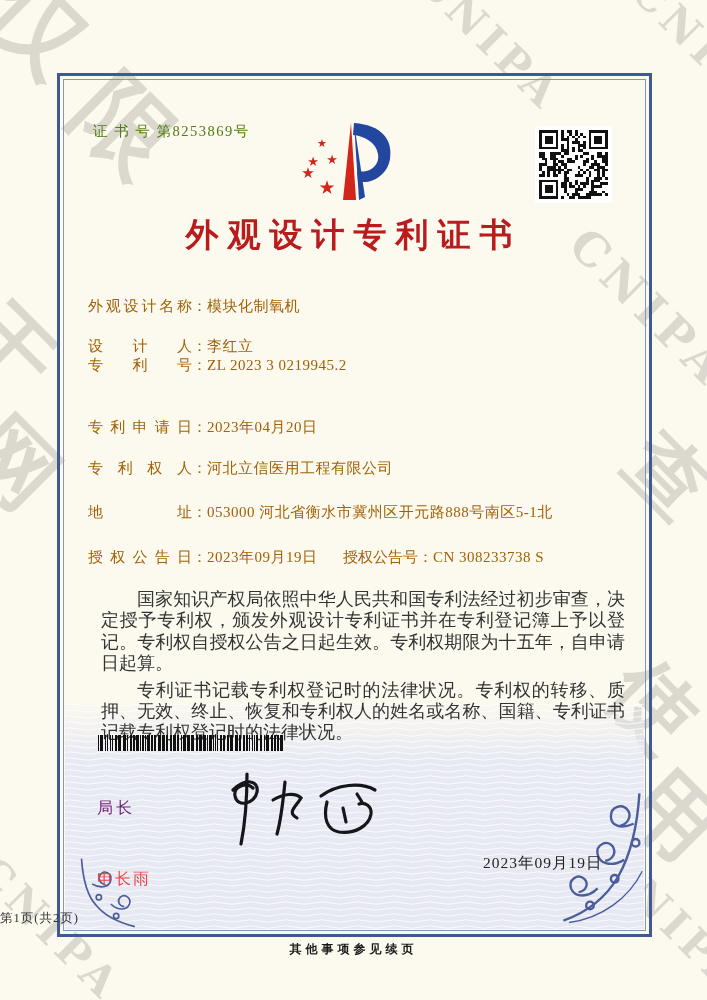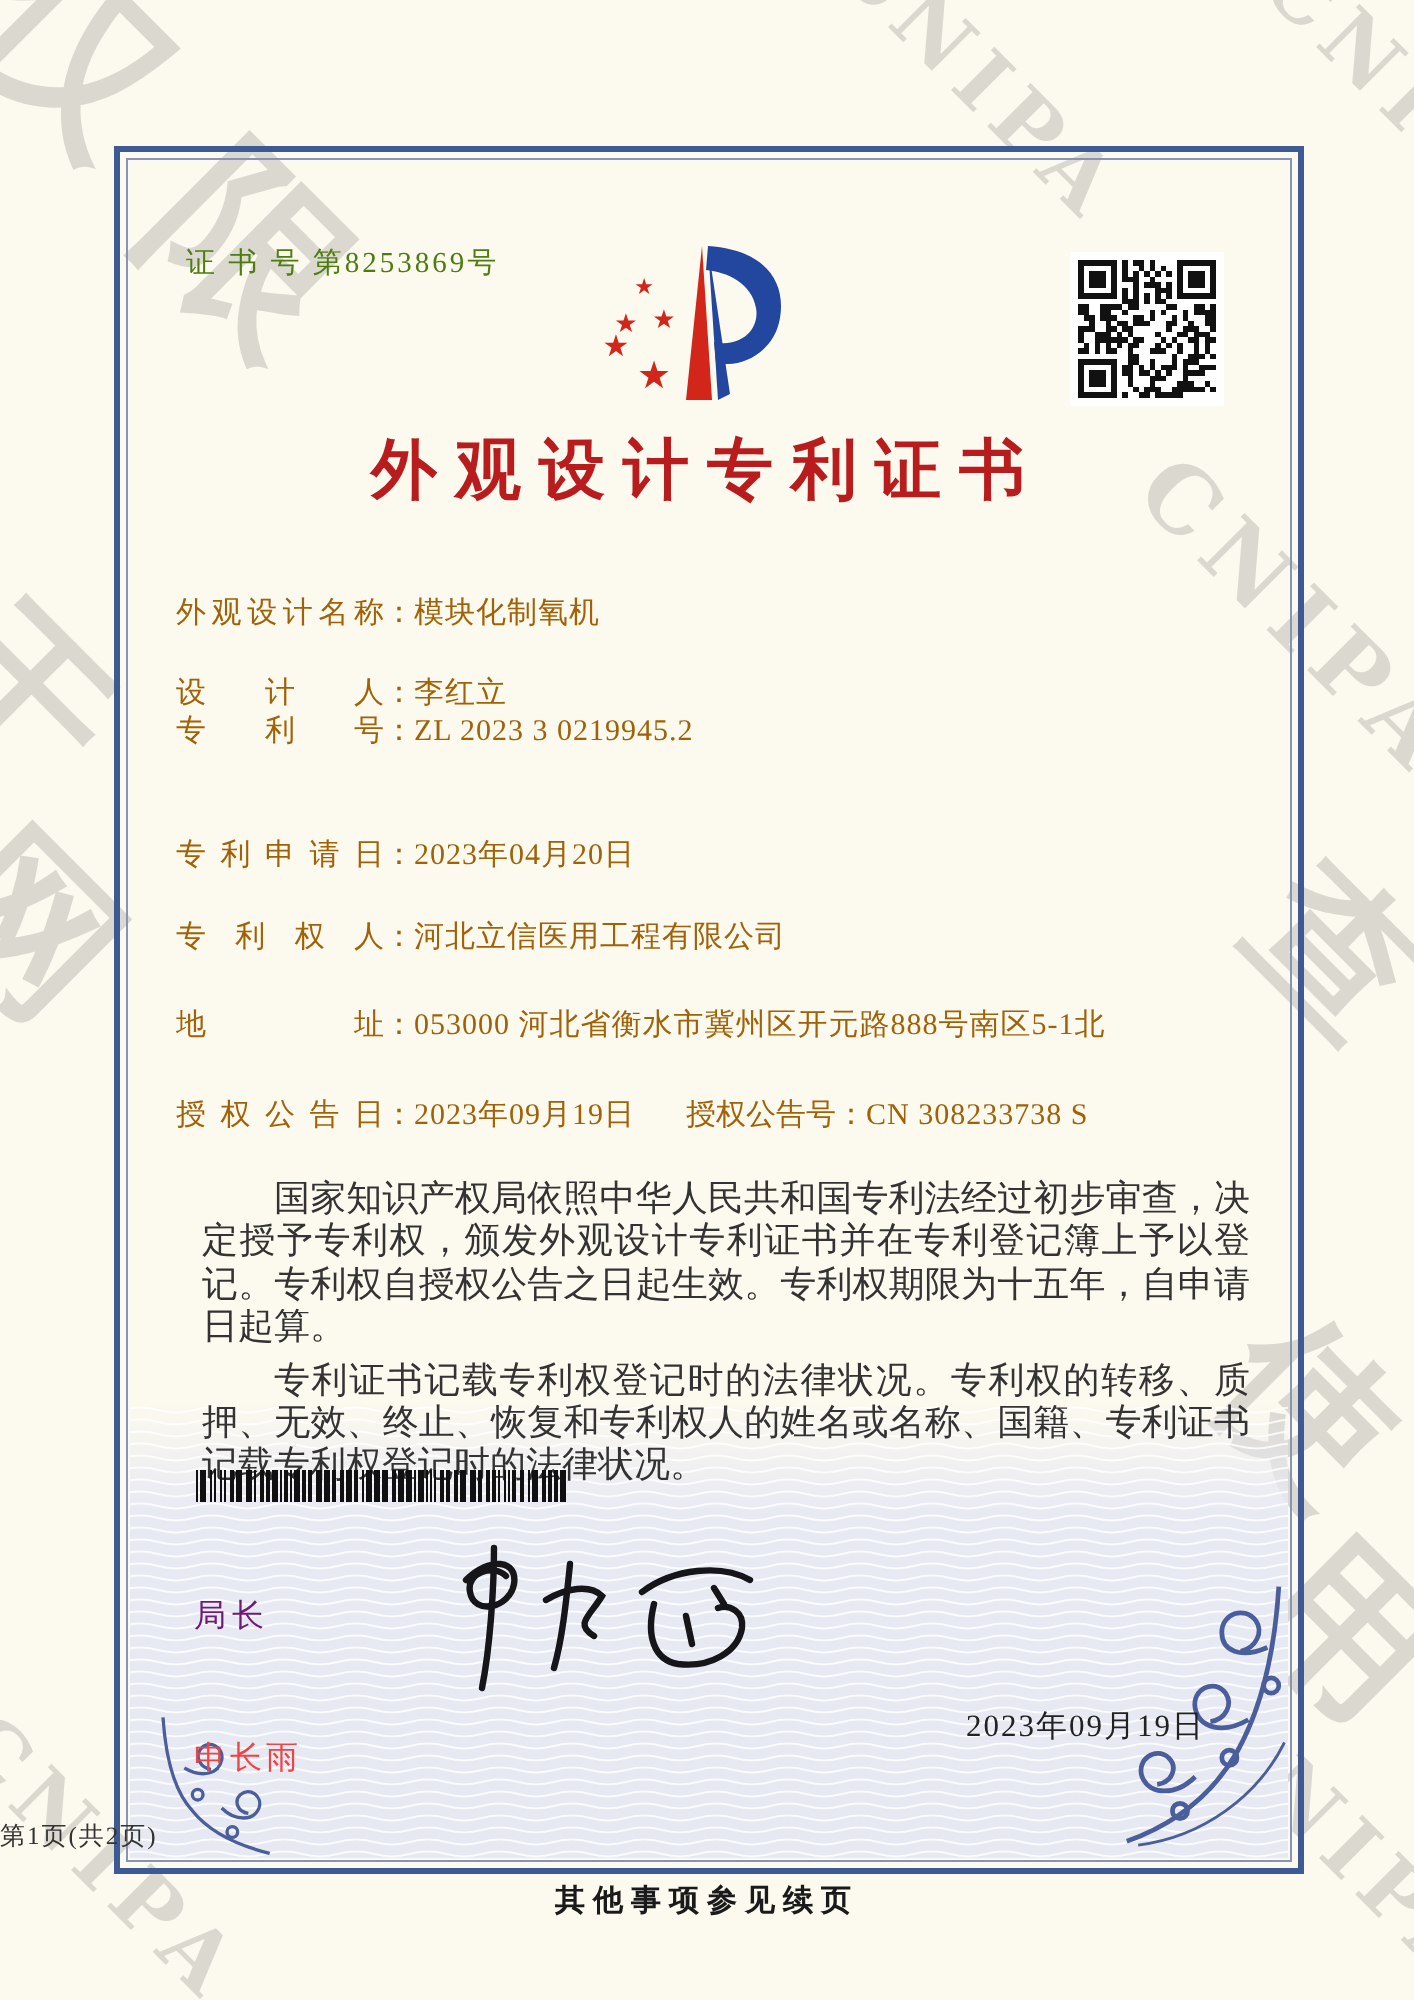--- a/index.html
+++ b/index.html
@@ -49,21 +49,21 @@
   .val{letter-spacing:0.5px;}
   .grant2{position:absolute;left:255px;top:0;}
   .paras{position:absolute;left:101px;top:589px;width:524px;font-size:18px;line-height:21.4px;color:#333;text-align:justify;}
   .paras p{margin:0 0 5px 0;text-indent:2em;}
   .barcode{position:absolute;left:98px;top:735px;}
   .signature{position:absolute;left:203px;top:768px;}
   .signer-title{position:absolute;left:97px;top:798px;font-size:16px;letter-spacing:3px;color:#701a75;}
   .signer-name{position:absolute;left:97px;top:869px;font-size:16px;letter-spacing:2px;color:#ef4444;}
   .issue-date{position:absolute;left:483px;top:853px;font-size:15.5px;letter-spacing:1px;color:#222;}
   .page-info{position:absolute;left:0;top:910px;width:707px;text-align:left;font-size:12.5px;color:#333;letter-spacing:1px;}
-  .continuation{position:absolute;left:0;top:941px;width:707px;text-align:center;font-size:15px;font-weight:600;letter-spacing:4px;color:#1a1a1a;}
+  .continuation{position:absolute;left:0;top:941px;width:707px;text-align:center;font-size:12px;font-weight:600;letter-spacing:4px;color:#1a1a1a;}
 </style>
 </head>
 <body>
 
 <span class="wm" style="left:-8px;top:-22px;font-size:95px;">仅</span>
 <span class="wm" style="left:78px;top:78px;font-size:95px;">限</span>
 <span class="wm" style="left:398px;top:18px;font-size:42px;letter-spacing:6px;">CNIPA</span>
 <span class="wm" style="left:612px;top:28px;font-size:42px;letter-spacing:6px;">CNIPA</span>
 <span class="wm" style="left:548px;top:285px;font-size:46px;letter-spacing:7px;">CNIPA</span>
 <span class="wm" style="left:-32px;top:305px;font-size:85px;">于</span>

